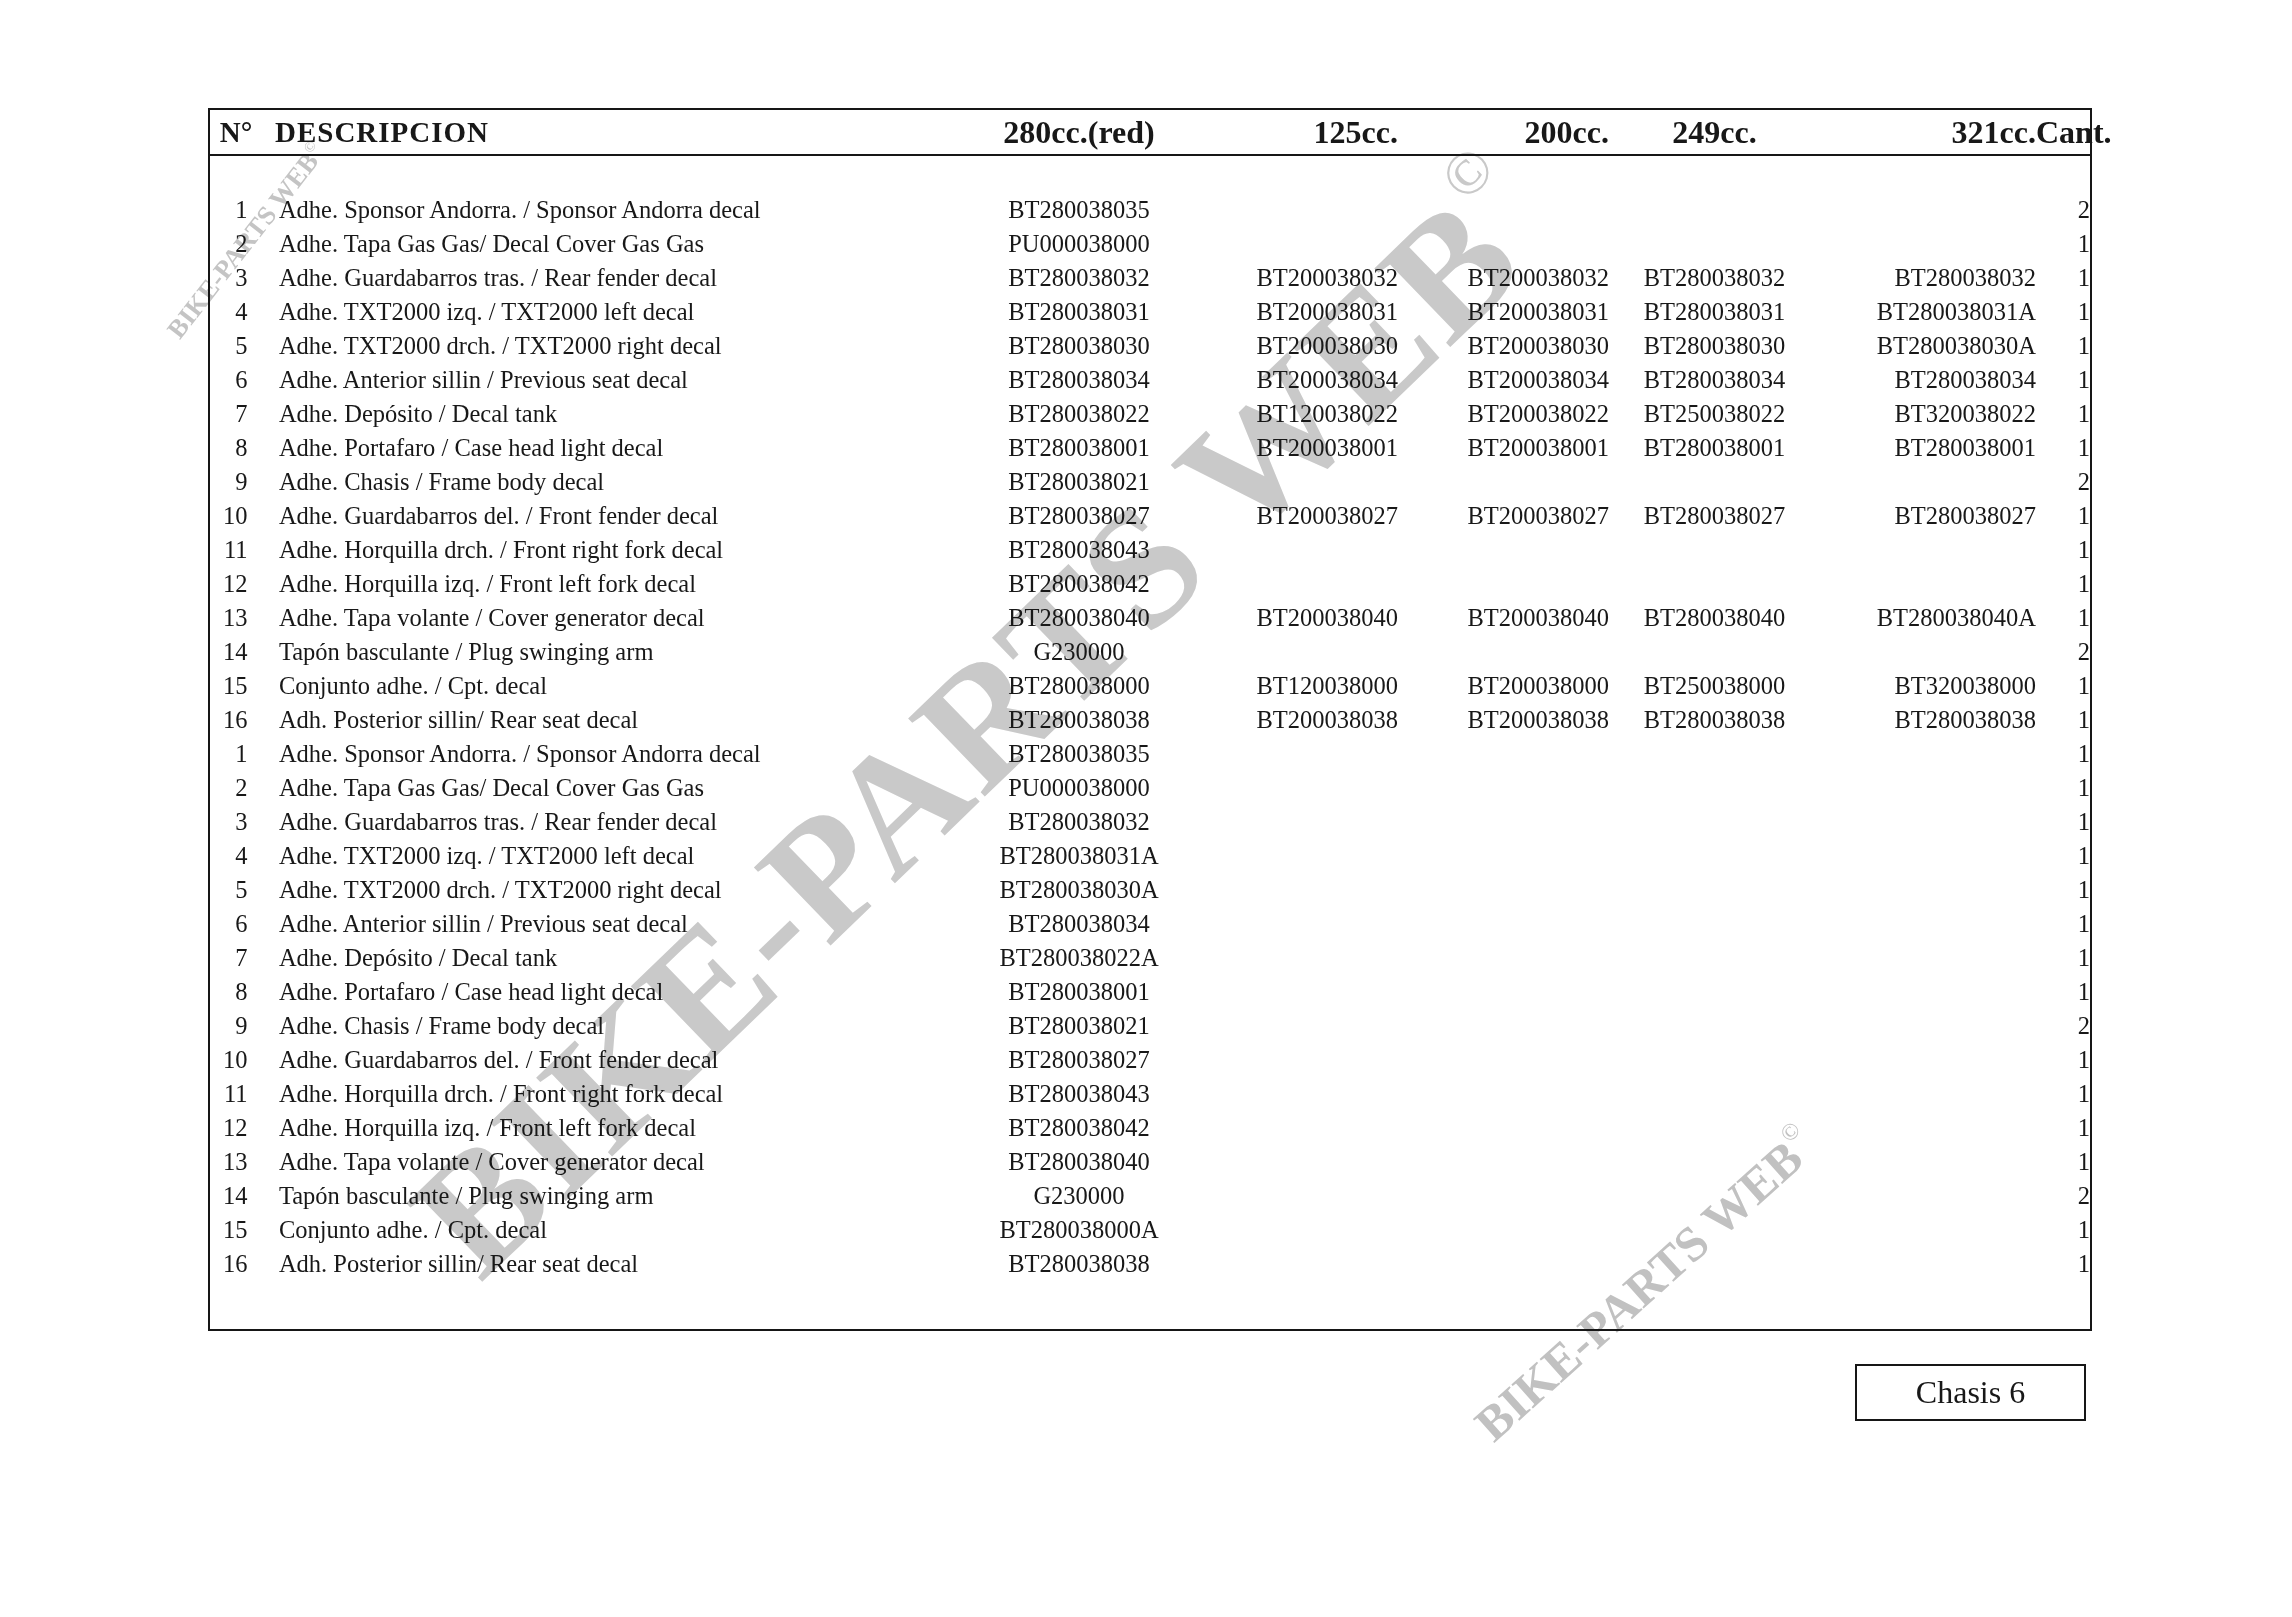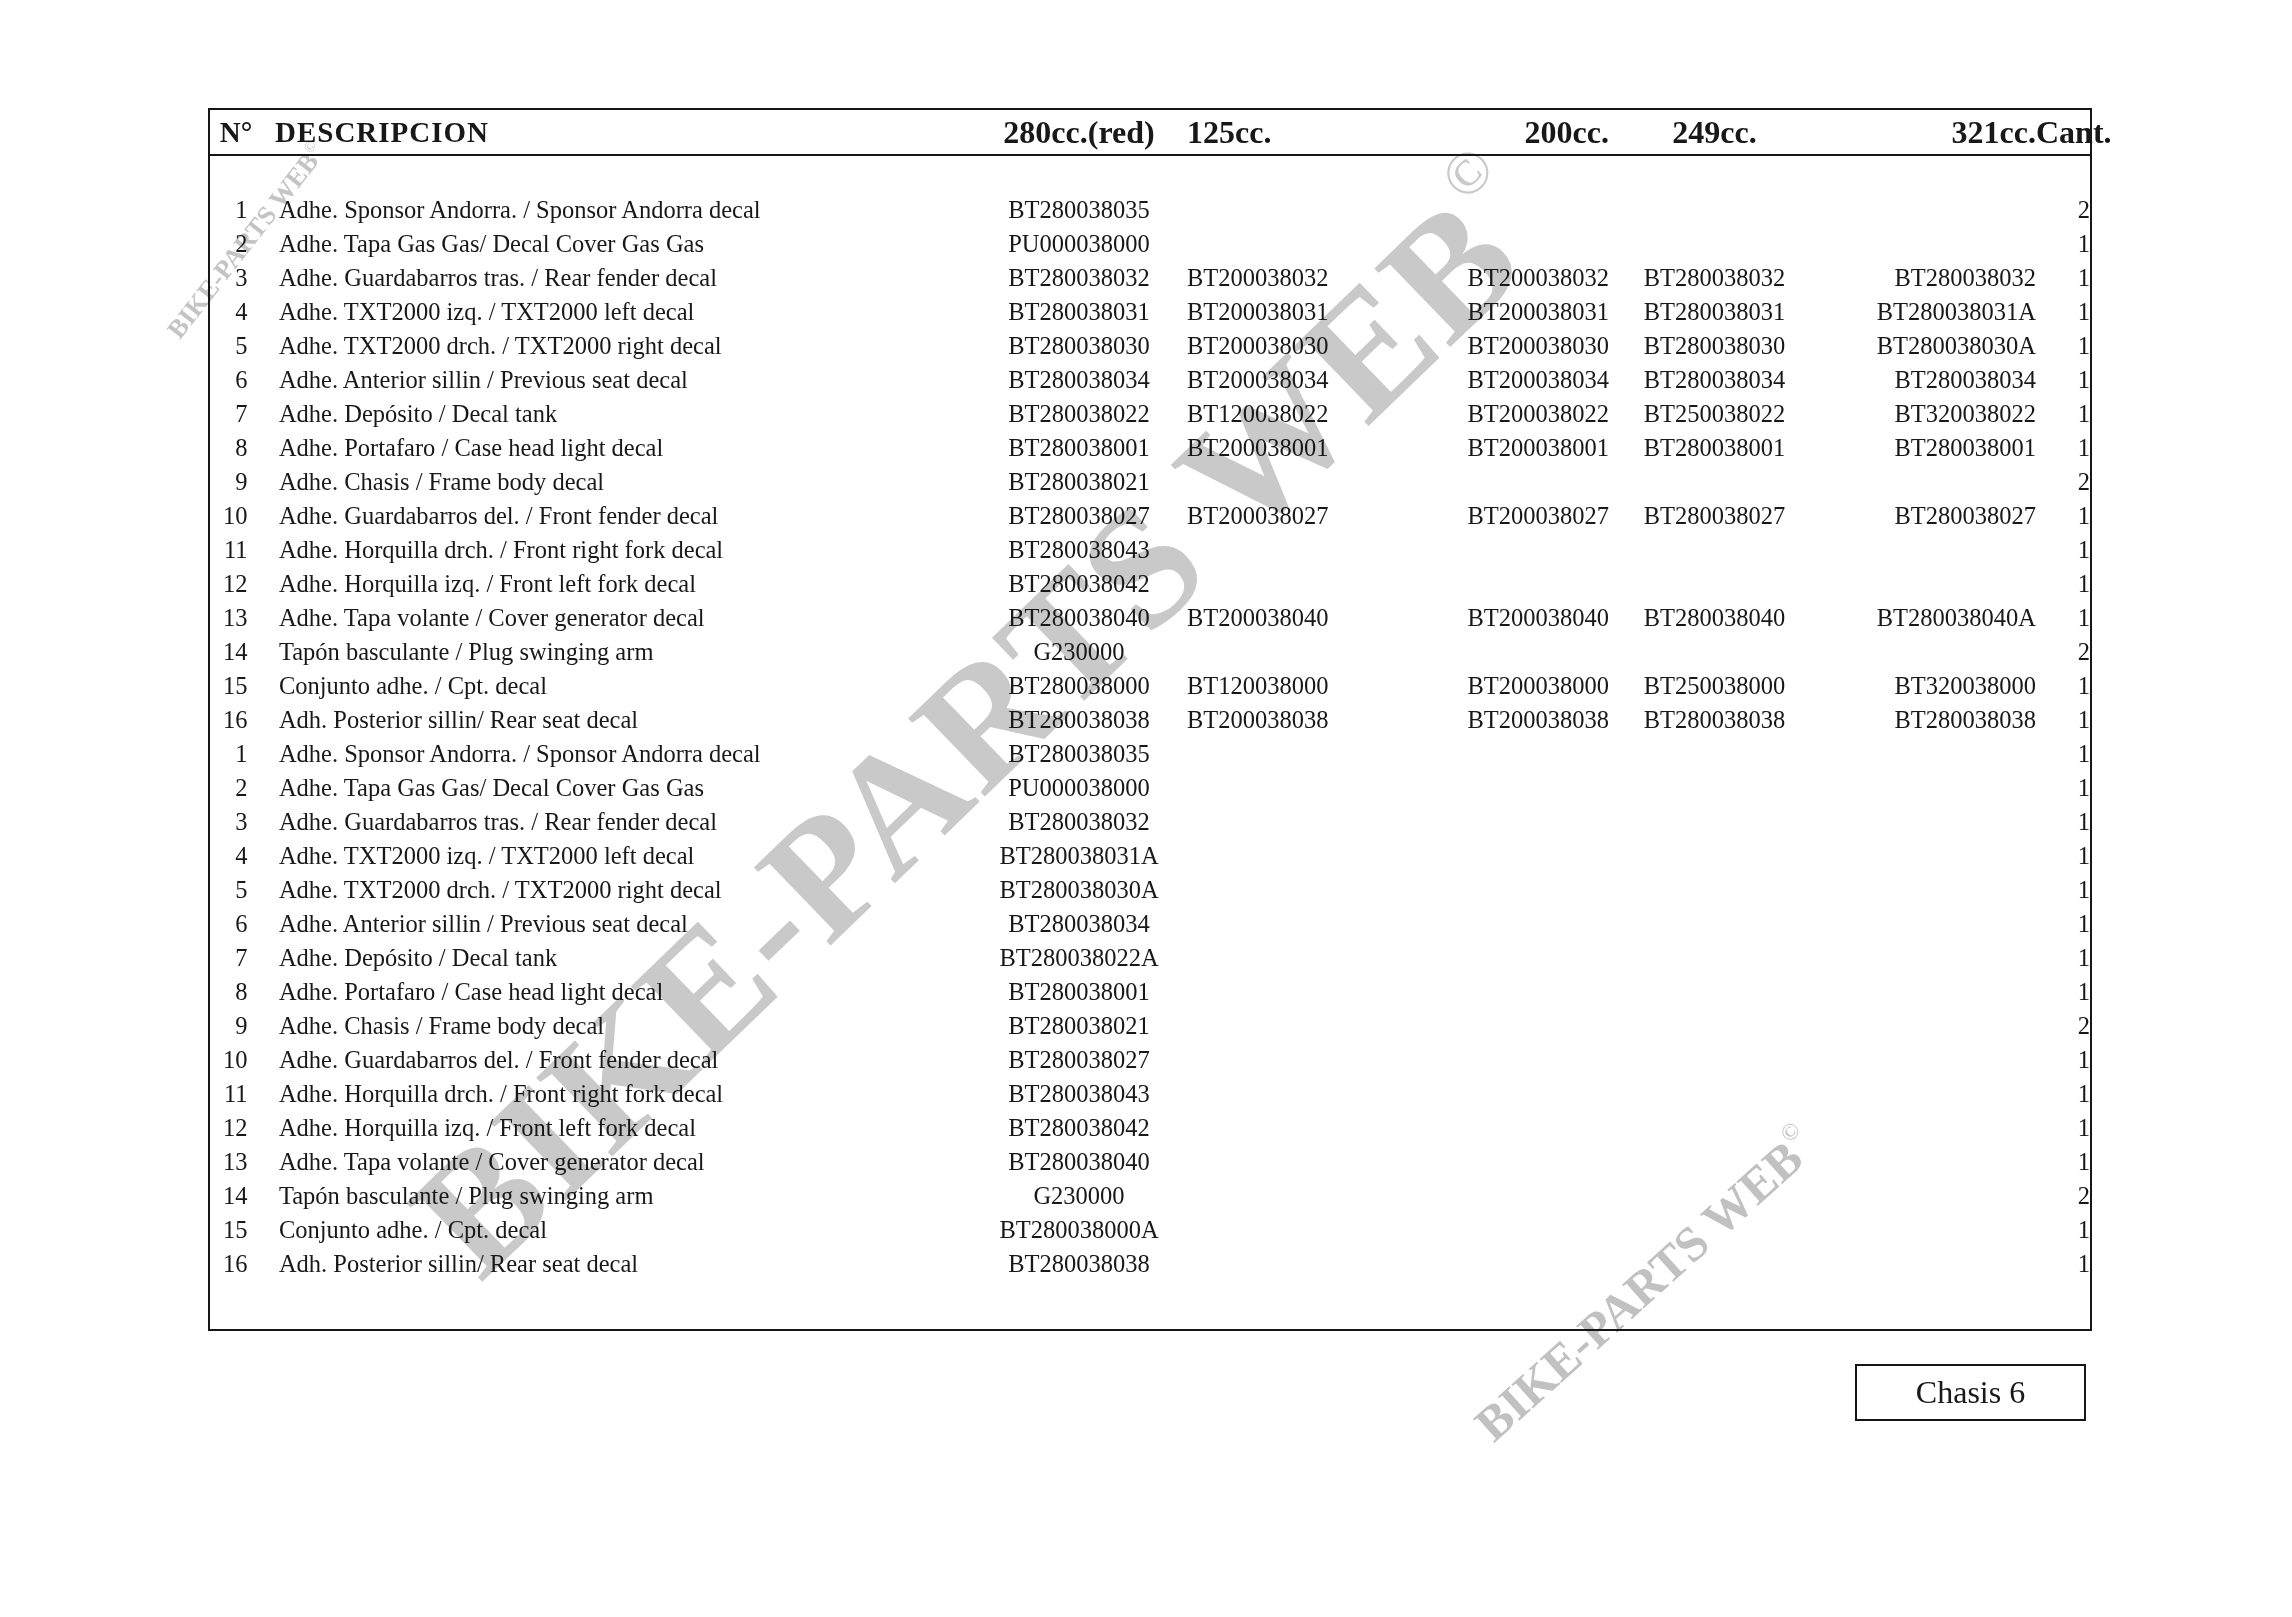--- a/index.html
+++ b/index.html
@@ -38,21 +38,21 @@
     display:flex;height:44px;border-bottom:2.9px solid #161616;
     align-items:center;font-weight:bold;
   }
   .thead .c-no{font-size:29px;padding-left:9.8px;box-sizing:border-box;}
   .thead .c-desc{font-size:29px;letter-spacing:1px;padding-left:2px;box-sizing:border-box;}
   .thead .hc{font-size:32px;}
 
   .c-no{width:63px;flex:0 0 63px;}
   .c-desc{width:698px;flex:0 0 698px;}
   .c-280{width:216px;flex:0 0 216px;text-align:center;}
-  .c-125{width:211px;flex:0 0 211px;text-align:left;}
+  .c-125{width:211px;flex:0 0 211px;text-align:right;}
   .c-200{width:211px;flex:0 0 211px;text-align:right;}
   .c-249{width:211px;flex:0 0 211px;text-align:center;}
   .c-321{width:216px;flex:0 0 216px;text-align:right;}
   .c-cant{flex:1 1 auto;text-align:right;}
 
   .rows-red{padding-top:37px;}
   .row{display:flex;height:34px;align-items:center;font-size:24.5px;}
   .row .c-no{text-align:right;padding-right:25.5px;box-sizing:border-box;}
   .row .c-desc{padding-left:5.9px;box-sizing:border-box;}
   .subrow{font-weight:bold;}

